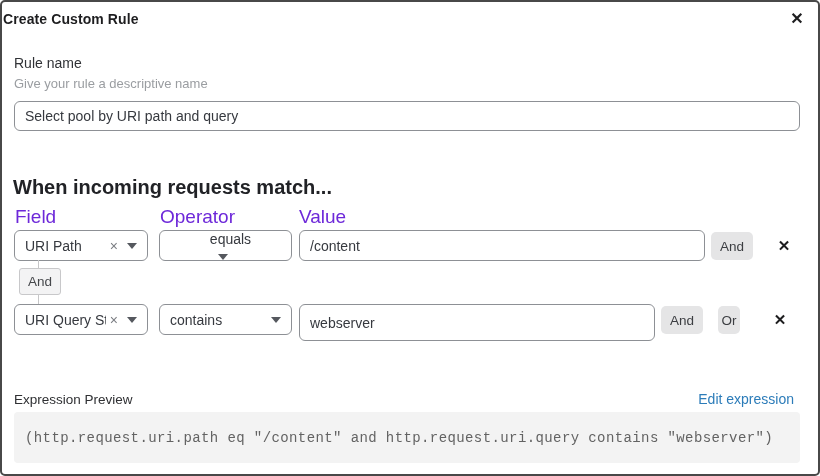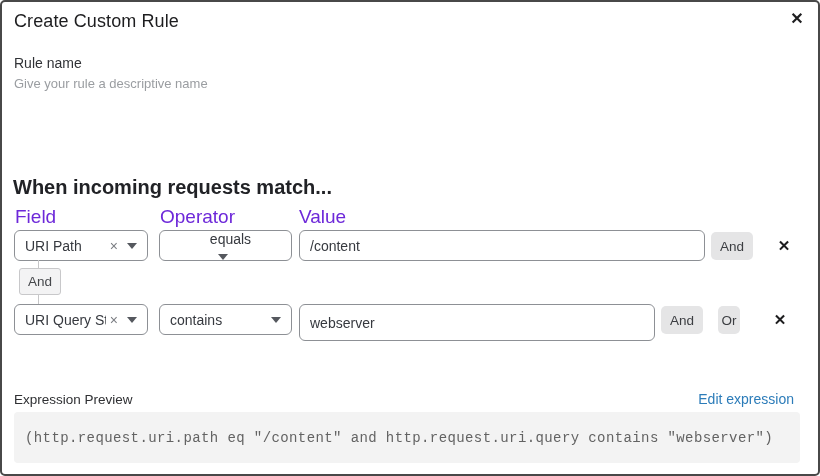--- a/index.html
+++ b/index.html
@@ -2,22 +2,22 @@
 <html><head>
 <meta charset="utf-8">
 <style>
   * { margin:0; padding:0; box-sizing:border-box; }
   html,body { width:820px; height:476px; background:#fff; font-family:"Liberation Sans", sans-serif; }
   .dialog {
     position:relative; width:820px; height:476px; background:#ffffff;
     border:2px solid #484848; border-radius:5px; overflow:hidden;
   }
   .title {
-    position:absolute; left:12px; top:9px;
-    font-size:18px; font-weight:400; color:#1d1d1f; letter-spacing:.1px;
+    position:absolute; left:1px; top:9px;
+    font-size:14px; font-weight:700; color:#1d1d1f; letter-spacing:.1px;
   }
   .close-btn {
     position:absolute; right:10px; top:6px; width:22px; height:22px;
     background:none; border:none; font-size:16px; font-weight:700; color:#1d1d1f;
     cursor:pointer; line-height:22px; text-align:center; font-family:"Liberation Sans", sans-serif;
   }
   .section-label { position:absolute; left:12px; font-size:14px; color:#303236; }
   .helper { position:absolute; left:12px; font-size:13px; color:#9a9da1; }
   .text-input {
     position:absolute; height:30px; background:#fff;
@@ -91,20 +91,21 @@
 </head>
 <body>
 
 <div class="dialog">
 
   <div class="title">Create Custom Rule</div>
   <button class="close-btn">✕</button>
 
   <div class="section-label" style="top:53px;">Rule name</div>
   <div class="helper" style="top:74px;">Give your rule a descriptive name</div>
+  <input class="text-input rule-name-input" value="Select pool by URI path and query" style="">
 
   <div class="heading">When incoming requests match...</div>
 
   <div class="col-label col-field">Field</div>
   <div class="col-label col-operator">Operator</div>
   <div class="col-label col-value">Value</div>
 
   <div class="row1">
     <div class="select field-sel">
       <span class="sel-text">URI Path</span>

